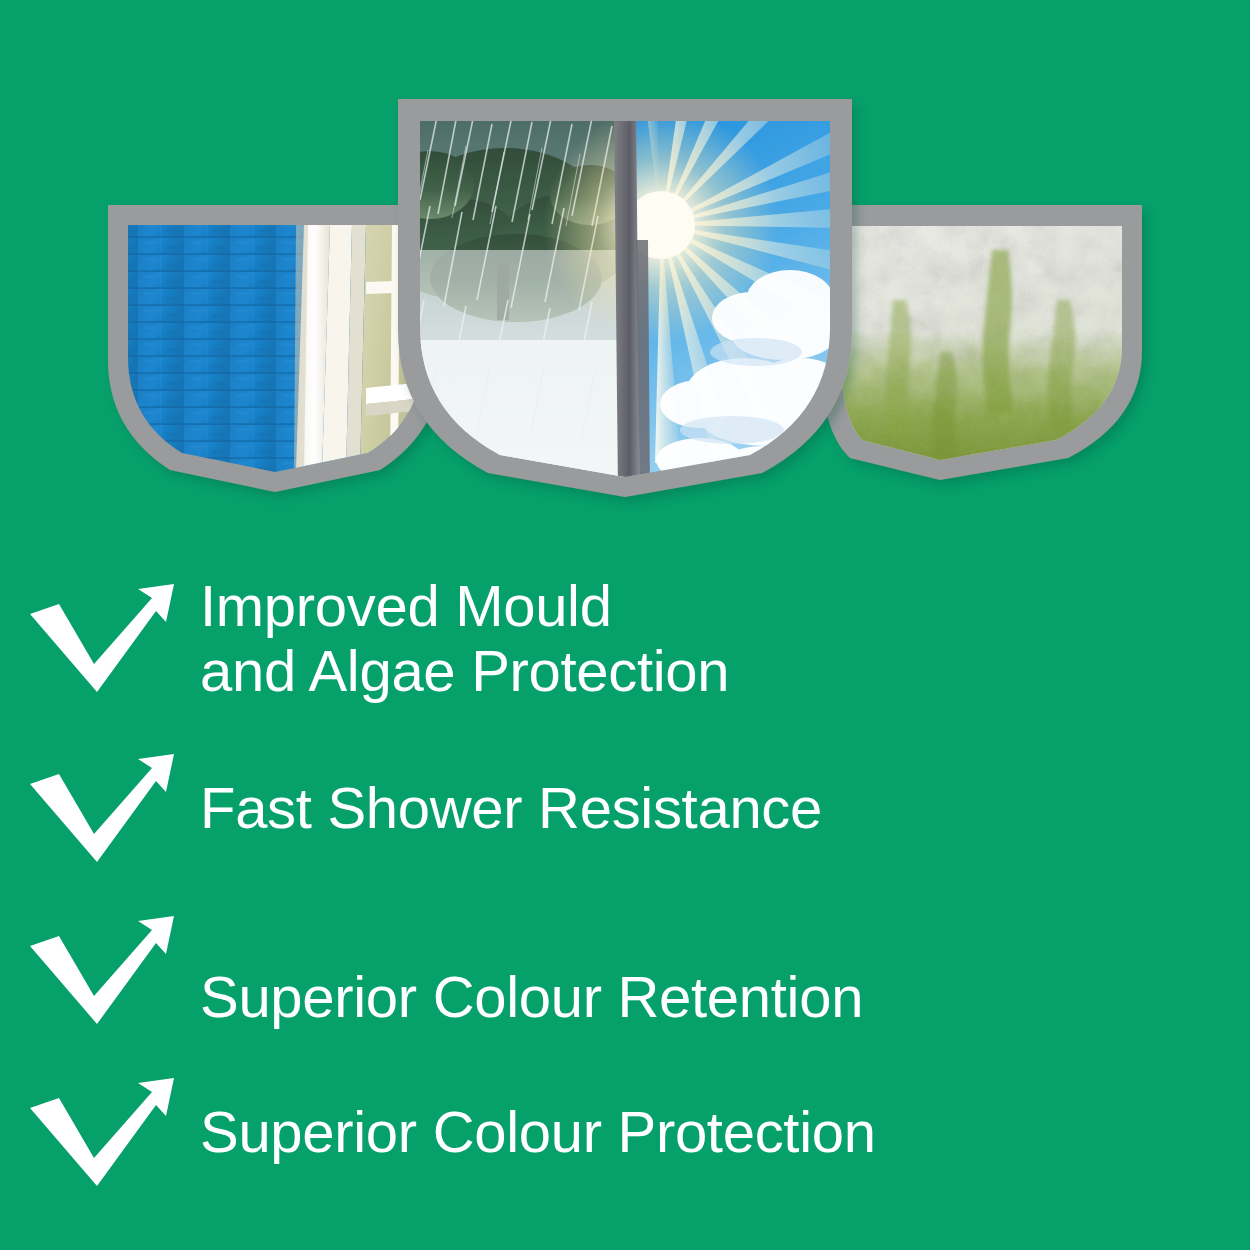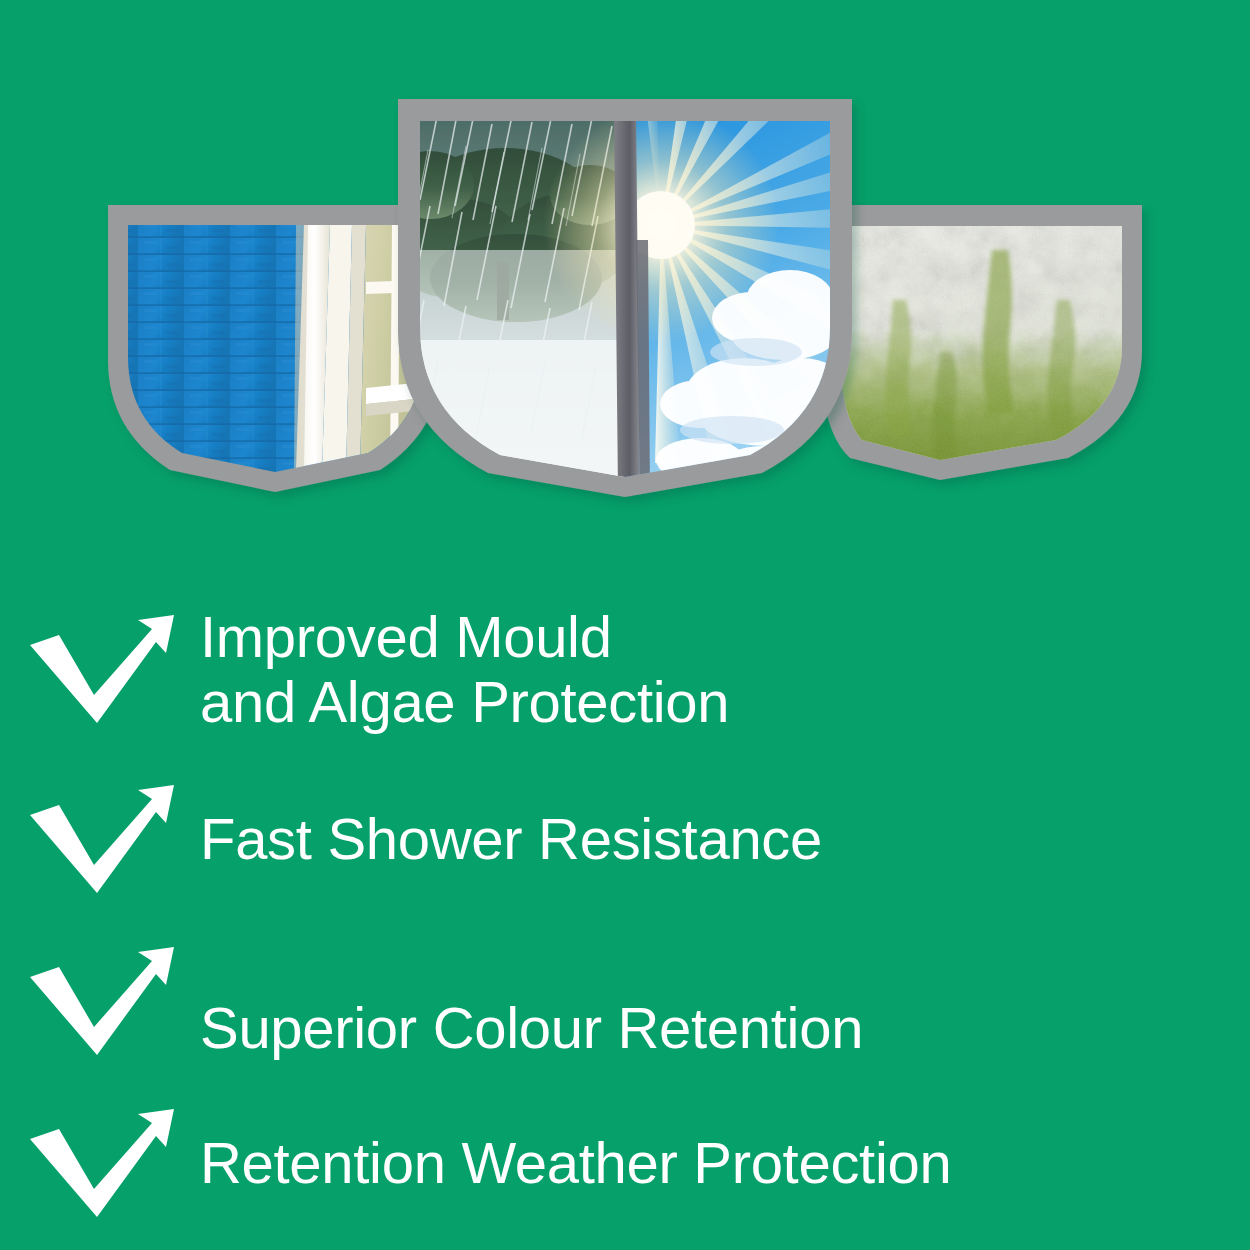--- a/index.html
+++ b/index.html
@@ -25,21 +25,21 @@
   }
   .shield-svg{
     position:absolute;left:0;top:0;
     width:1250px;height:540px;
     display:block;
   }
 
   
   .benefits{
     position:absolute;
-    left:0;top:585px;
+    left:0;top:554px;
     width:1250px;
   }
   .benefit-row{
     position:relative;
     display:flex;
     align-items:center;
     height:auto;
   }
   .benefit-row.r0{margin-top:20px;}
   .benefit-row.r1{margin-top:46px;text-align:center;}
@@ -361,17 +361,17 @@
       </span>
       <span class="benefit-label">Superior Colour Retention</span>
     </div>
 
     <div class="benefit-row r3">
       <span class="tick-wrap">
         <svg class="tick-icon" viewBox="0 0 152 118">
           <path d="M4,34 L33,24 L68,84 L126,18 L112,9 L148,4 L140,42 L130,31 L71,112 Z" fill="#ffffff"></path>
         </svg>
       </span>
-      <span class="benefit-label">Retention Weather Protection</span>
+      <span class="benefit-label">Superior Colour Protection</span>
     </div>
 
   </div>
 </div>
 
 </body></html>

